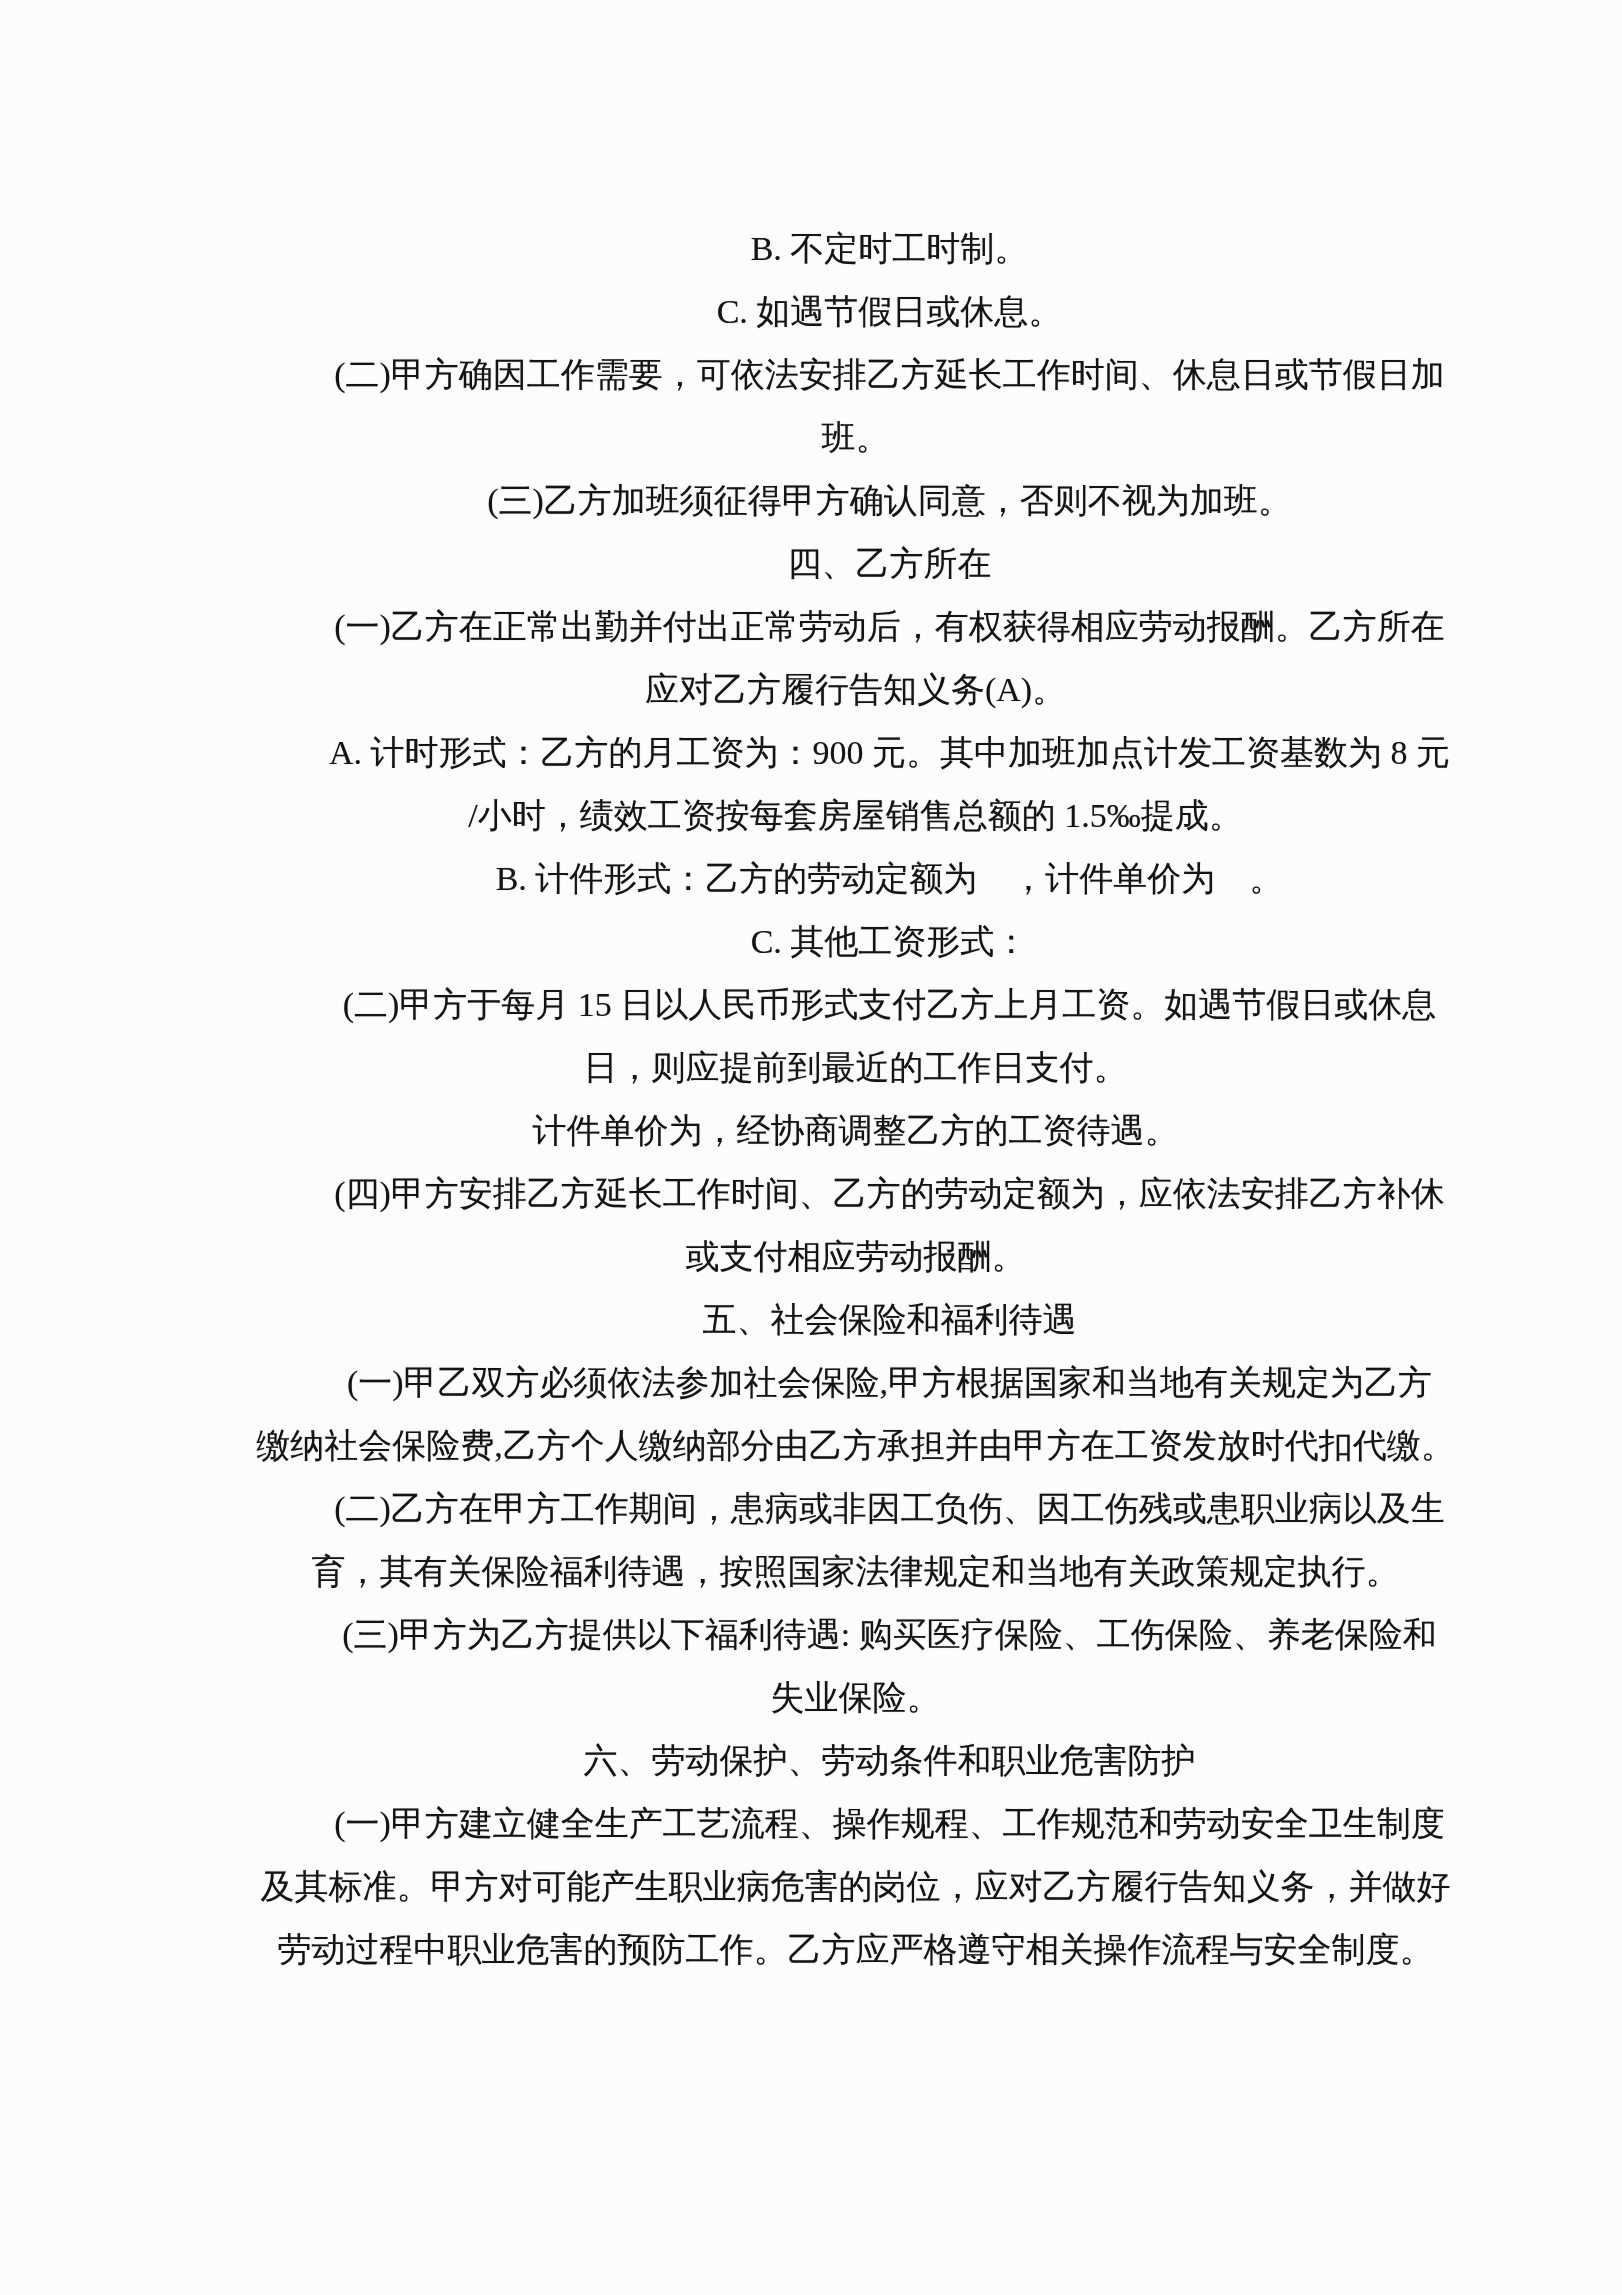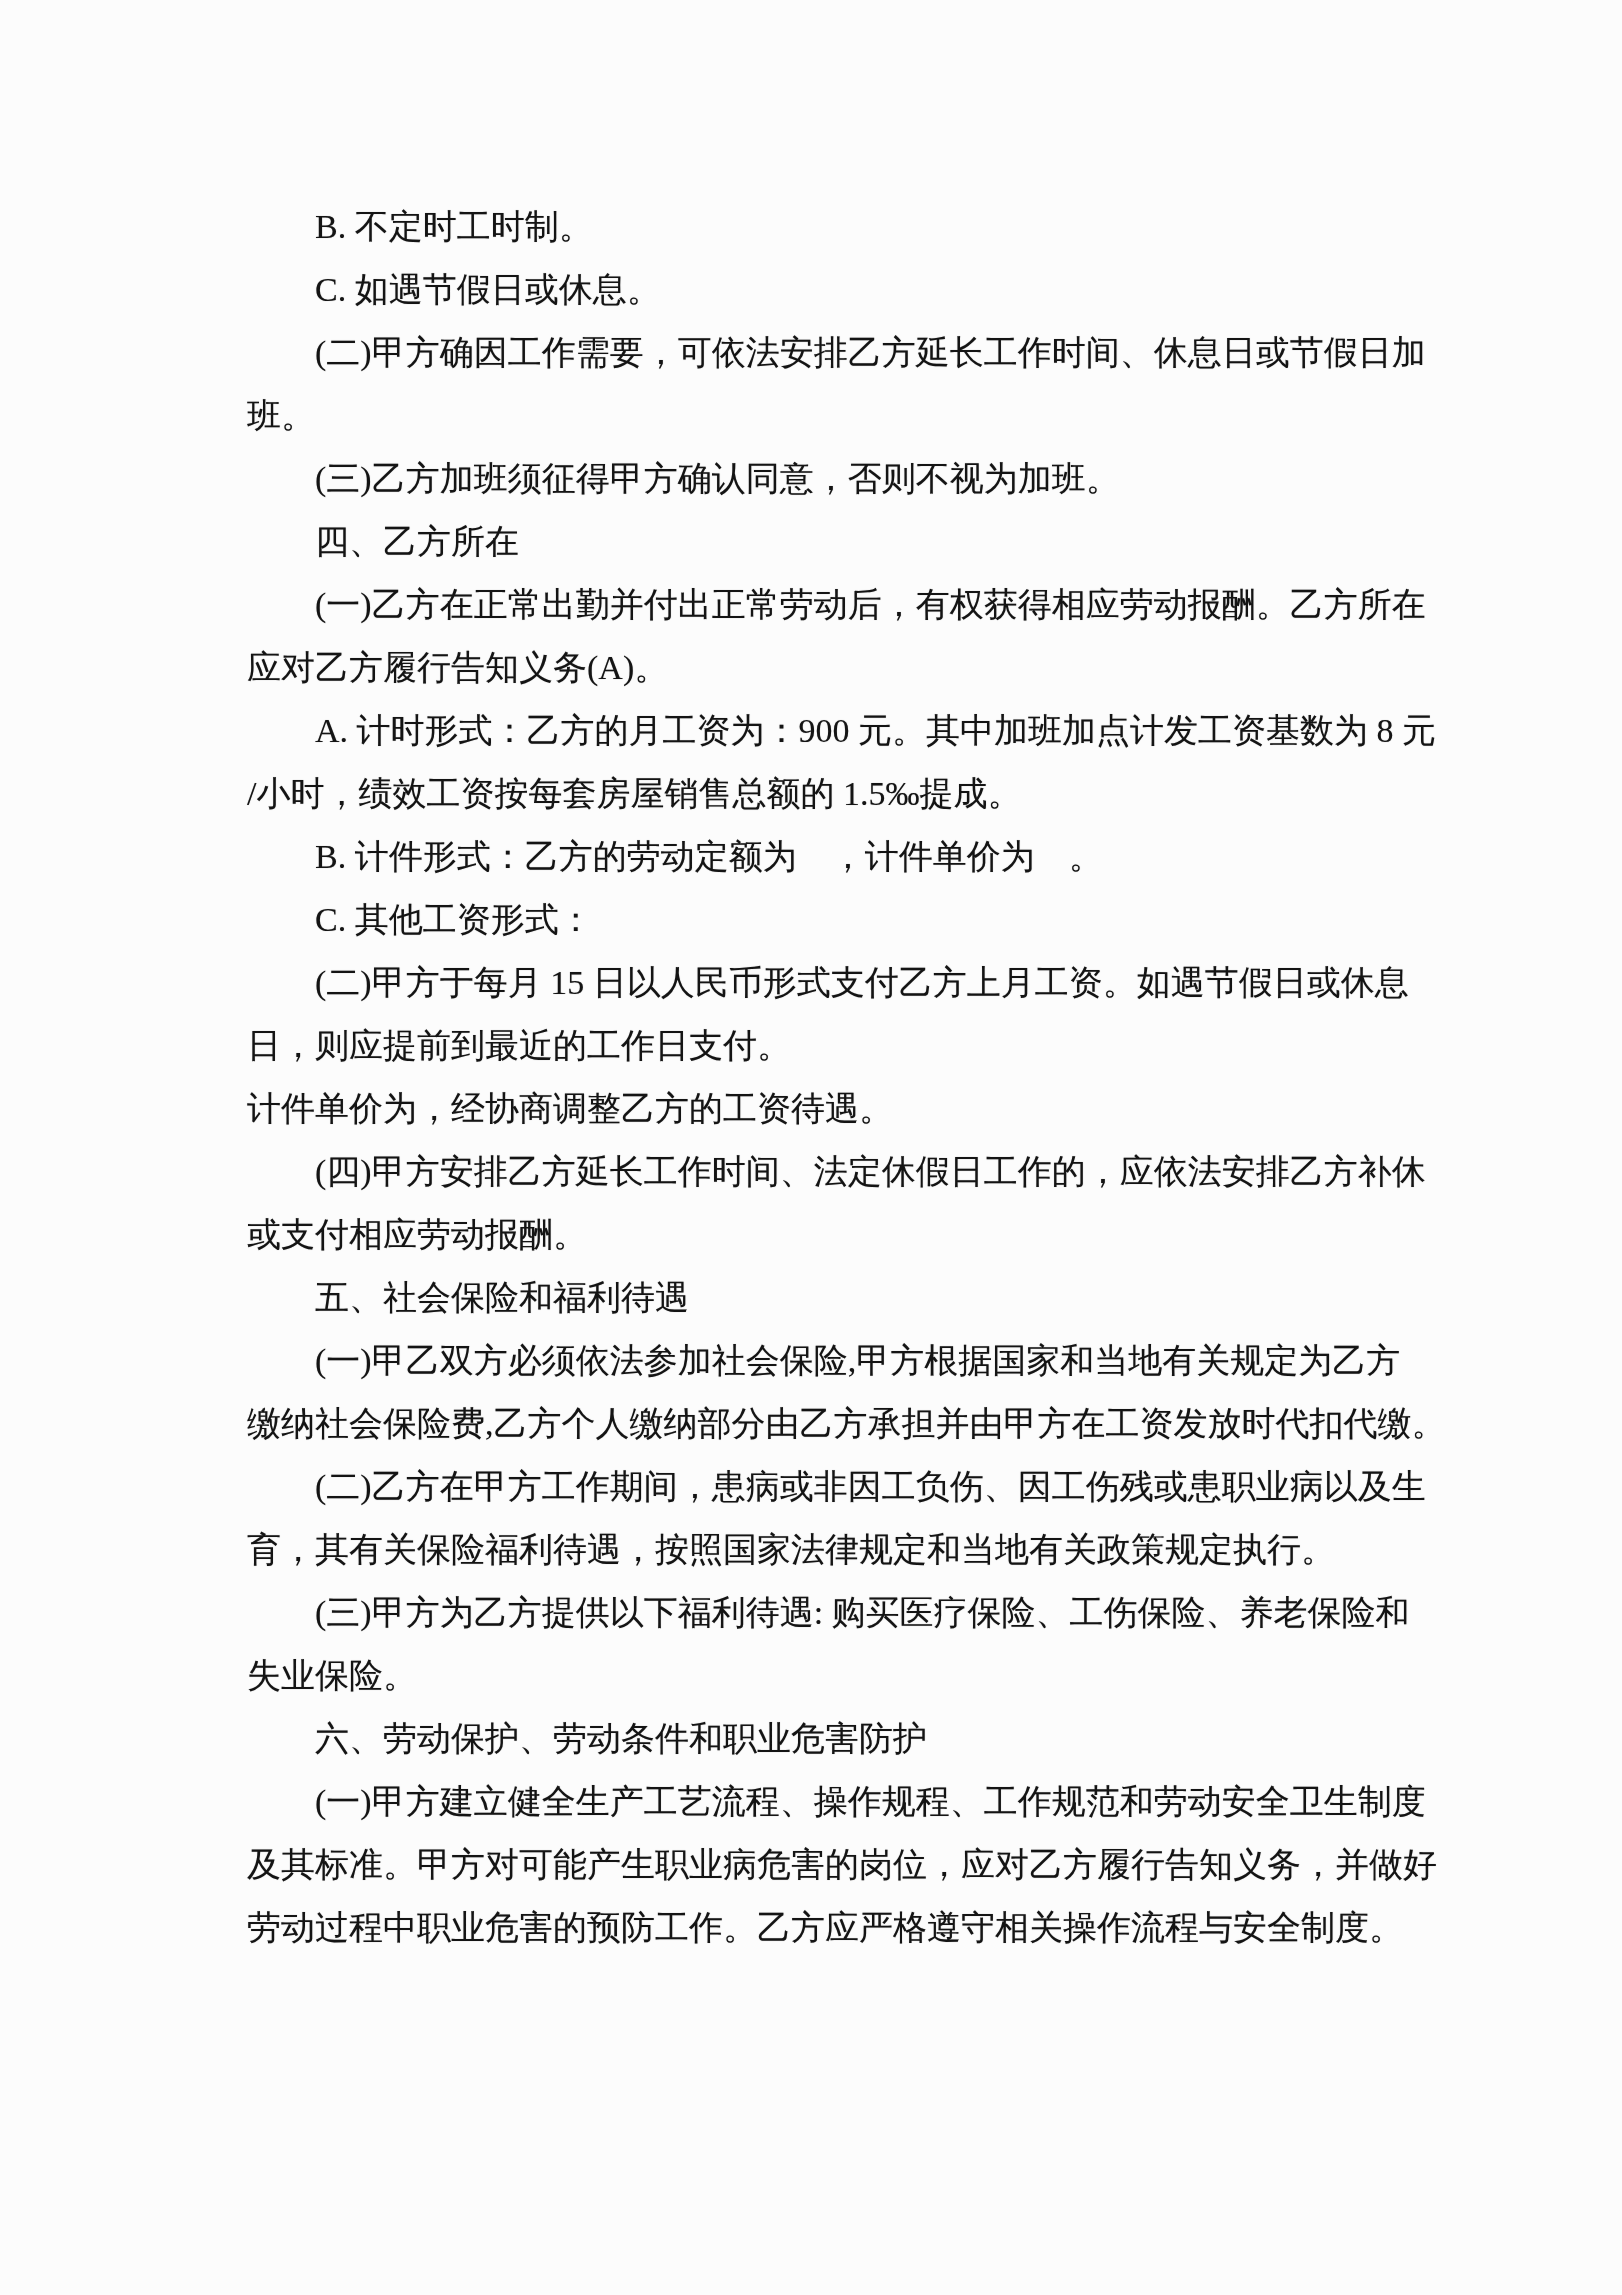--- a/index.html
+++ b/index.html
@@ -16,22 +16,23 @@
   }
   .page {
     position: relative;
     width: 1623px;
     height: 2295px;
     background: #fcfcfc;
   }
   .text-block {
     position: absolute;
     left: 247px;
-    top: 195px;
+    top: 217px;
     width: 1217px;
+    text-align: center;
   }
   .line {
     height: 63px;
     line-height: 63px;
     font-size: 34px;
     color: #141414;
     white-space: pre;
     letter-spacing: 0px;
     text-shadow: 0 0 1px rgba(0,0,0,0.35);
   }
@@ -52,21 +53,21 @@
       <div class="line indent">四、乙方所在</div>
       <div class="line indent">(一)乙方在正常出勤并付出正常劳动后，有权获得相应劳动报酬。乙方所在</div>
       <div class="line">应对乙方履行告知义务(A)。</div>
       <div class="line indent">A. 计时形式：乙方的月工资为：900 元。其中加班加点计发工资基数为 8 元</div>
       <div class="line">/小时，绩效工资按每套房屋销售总额的 1.5‰提成。</div>
       <div class="line indent">B. 计件形式：乙方的劳动定额为　，计件单价为　。</div>
       <div class="line indent">C. 其他工资形式：</div>
       <div class="line indent">(二)甲方于每月 15 日以人民币形式支付乙方上月工资。如遇节假日或休息</div>
       <div class="line">日，则应提前到最近的工作日支付。</div>
       <div class="line">计件单价为，经协商调整乙方的工资待遇。</div>
-      <div class="line indent">(四)甲方安排乙方延长工作时间、法定休假日工作的，应依法安排乙方补休</div>
+      <div class="line indent">(四)甲方安排乙方延长工作时间、乙方的劳动定额为，应依法安排乙方补休</div>
       <div class="line">或支付相应劳动报酬。</div>
       <div class="line indent">五、社会保险和福利待遇</div>
       <div class="line indent">(一)甲乙双方必须依法参加社会保险,甲方根据国家和当地有关规定为乙方</div>
       <div class="line">缴纳社会保险费,乙方个人缴纳部分由乙方承担并由甲方在工资发放时代扣代缴。</div>
       <div class="line indent">(二)乙方在甲方工作期间，患病或非因工负伤、因工伤残或患职业病以及生</div>
       <div class="line">育，其有关保险福利待遇，按照国家法律规定和当地有关政策规定执行。</div>
       <div class="line indent">(三)甲方为乙方提供以下福利待遇: 购买医疗保险、工伤保险、养老保险和</div>
       <div class="line">失业保险。</div>
       <div class="line indent">六、劳动保护、劳动条件和职业危害防护</div>
       <div class="line indent">(一)甲方建立健全生产工艺流程、操作规程、工作规范和劳动安全卫生制度</div>

